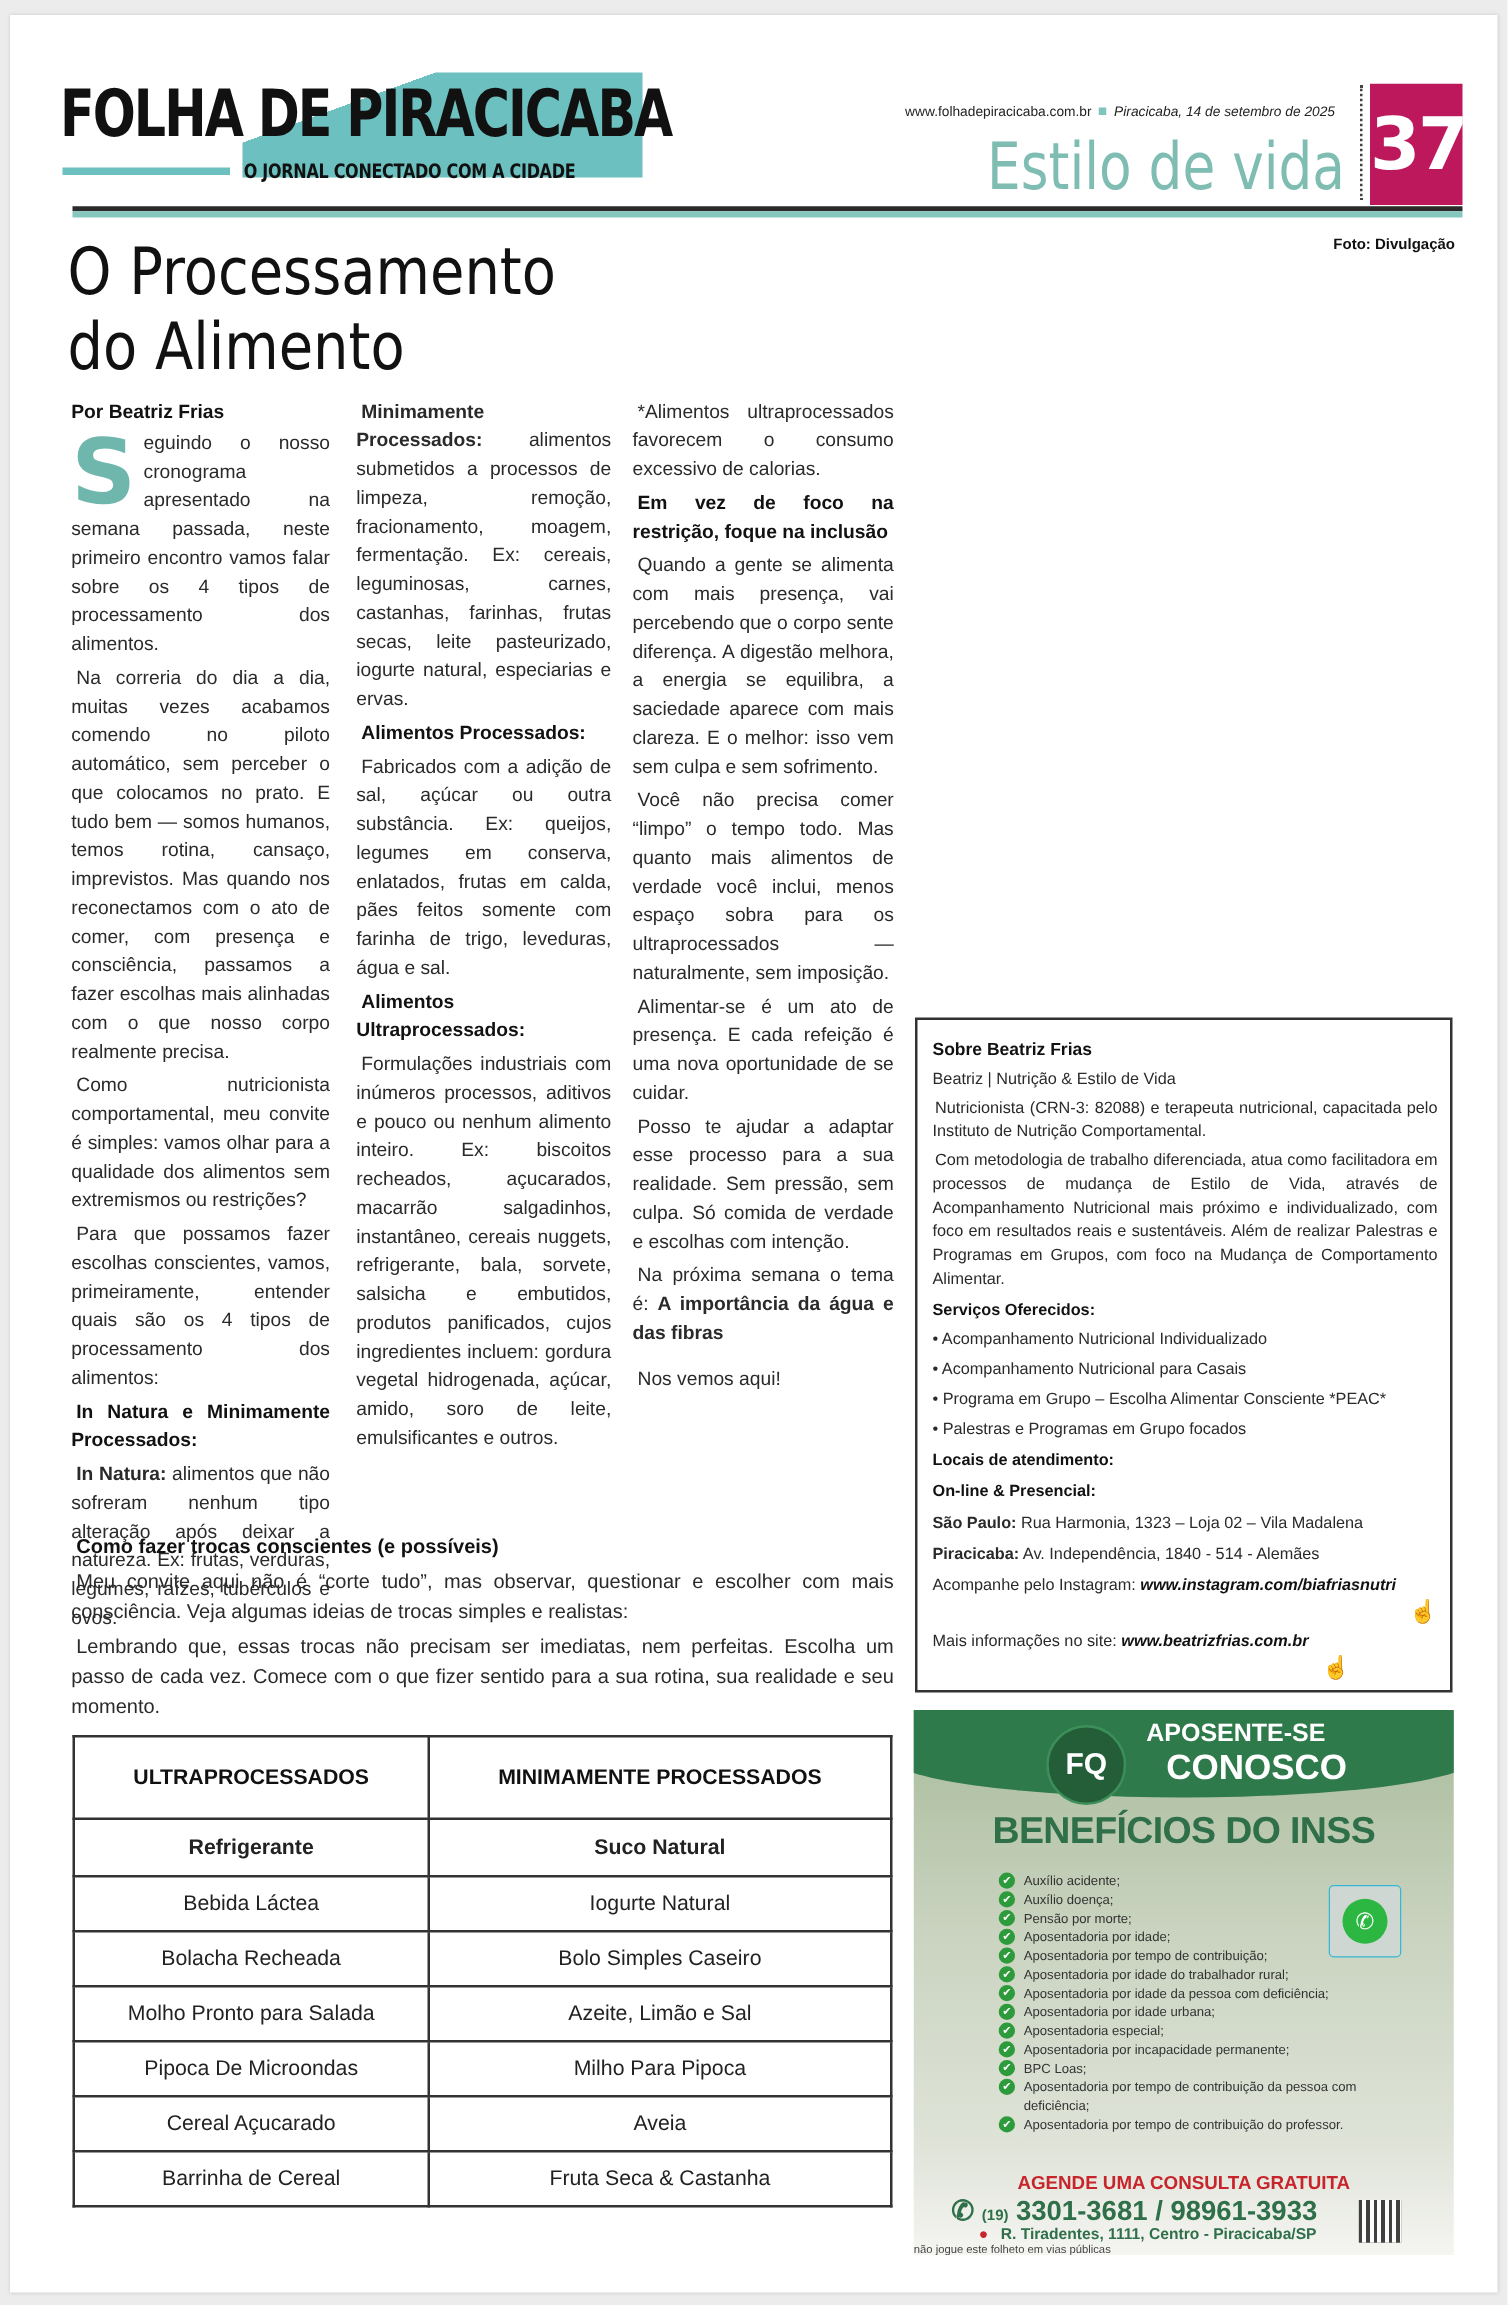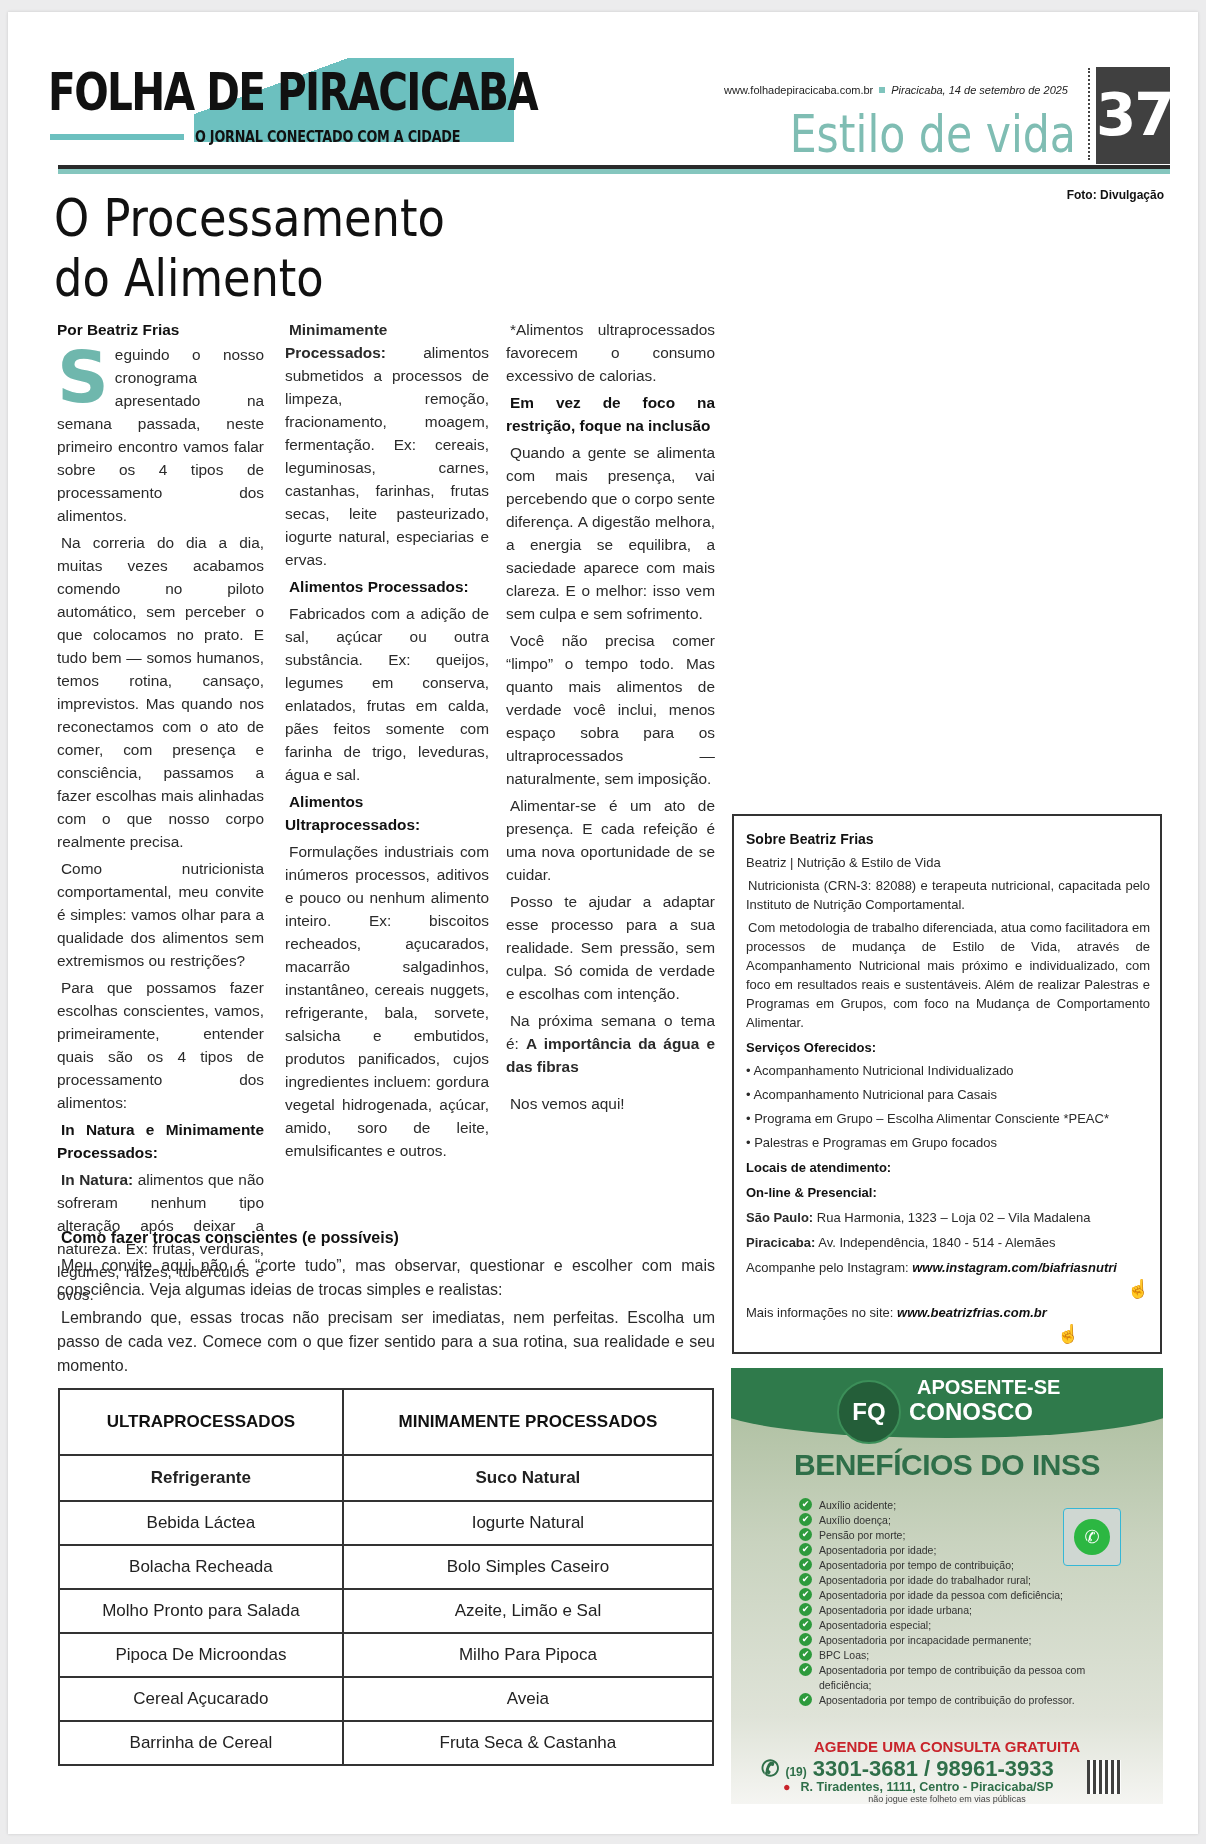--- a/index.html
+++ b/index.html
@@ -10,21 +10,21 @@
   
   .logo-band { left:186px; top:46px; width:320px; height:84px; background:linear-gradient(160deg,#fff 0 28%, #6cc0bf 28% 100%); }
   .logo-title { left:40px; top:50px; font-family:"DejaVu Sans", sans-serif; font-weight:bold; font-size:52px; letter-spacing:-2px; transform:scaleX(0.78); transform-origin:left; color:#111; white-space:nowrap; }
   .logo-under { left:42px; top:122px; width:134px; height:6px; background:#6cc0bf; }
   .logo-sub { left:187px; top:115px; font-family:"DejaVu Sans", sans-serif; font-size:16px; font-weight:bold; color:#111; white-space:nowrap; transform:scaleX(0.8); transform-origin:left; letter-spacing:-0.3px; }
   .url-line { left:620px; top:72px; width:440px; text-align:right; font-size:11px; color:#222; white-space:nowrap; }
   .url-line .sq { display:inline-block; width:6px; height:6px; background:#7fc4bd; margin:0 6px 1px; }
   .url-line i { font-style:italic; }
   .section-title { left:700px; top:92px; width:368px; text-align:right; font-family:"DejaVu Sans", sans-serif; font-size:52px; color:#7fbdb3; transform:scaleX(0.82); transform-origin:right; white-space:nowrap; line-height:60px; }
   .dots { left:1080px; top:56px; height:92px; border-left:2px dotted #444; }
-  .page-num { left:1088px; top:55px; width:74px; height:97px; background:#404040; color:#fff; font-family:"DejaVu Sans", sans-serif; font-weight:bold; font-size:58px; text-align:center; line-height:97px; letter-spacing:-2px; }
+  .page-num { left:1088px; top:55px; width:74px; height:97px; background:#be185d; color:#fff; font-family:"DejaVu Sans", sans-serif; font-weight:bold; font-size:58px; text-align:center; line-height:97px; letter-spacing:-2px; }
   .rule-dark { left:50px; top:153px; width:1112px; height:4px; background:#2a2a2a; }
   .rule-teal { left:50px; top:157px; width:1112px; height:5px; background:#85c6be; }
 
   .headline { left:46px; top:176px; font-family:"DejaVu Sans", sans-serif; font-size:52px; line-height:60px; color:#111; transform:scaleX(0.86); transform-origin:left; width:520px; }
   .foto-credit { left:1000px; top:176px; width:156px; text-align:right; font-size:12px; font-weight:bold; color:#111; }
 
   
   .col { top:306px; font-size:15.4px; line-height:23px; color:#2a2a2a; text-align:justify; hyphens:manual; }
   .col p { margin:0 0 4px; text-indent:4px; }
   .col p.h { font-weight:bold; color:#111; }
@@ -70,33 +70,33 @@
   .bio .link { font-weight:bold; font-style:italic; color:#111; }
   .bio .li { margin:0 0 5px; }
   .bio .sp { margin-top:6px; }
   .tap { display:block; text-align:right; color:#35b7d6; font-size:18px; line-height:16px; }
 
   
   .ad { left:723px; top:1356px; width:432px; height:436px; overflow:hidden; background:linear-gradient(#a8bb9a,#c9d3bf 40%,#dfe3d8 80%,#f5f5f2); }
   .ad-top { position:absolute; left:-20px; top:-40px; width:472px; height:110px; background:#2f7a4b; border-radius:0 0 50% 50% / 0 0 30% 30%; }
   .ad-badge { position:absolute; left:106px; top:12px; width:60px; height:60px; border-radius:50%; background:#245e39; border:2px solid #3c8f59; color:#fff; font-weight:bold; font-size:24px; line-height:60px; text-align:center; }
   .ad-t1 { position:absolute; left:186px; top:8px; color:#fff; font-weight:bold; font-size:20px; }
-  .ad-t2 { position:absolute; left:178px; top:30px; color:#fff; font-weight:bold; font-size:24px; }
+  .ad-t2 { position:absolute; left:202px; top:30px; color:#fff; font-weight:bold; font-size:28px; }
   .ad-head { position:absolute; left:0; width:432px; top:80px; text-align:center; color:#2f6f49; font-weight:bold; font-size:30px; letter-spacing:-0.5px; }
   .ad-list { position:absolute; left:68px; top:130px; width:330px; font-size:10.5px; line-height:15px; color:#333; list-style:none; margin:0; padding:0; }
   .ad-list li { position:relative; padding-left:20px; }
   .ad-list li:before { content:"\2714"; position:absolute; left:0; top:0; width:13px; height:13px; border-radius:50%; background:#2d9a3c; color:#fff; font-size:9px; line-height:13px; text-align:center; }
   .ad-wa { position:absolute; left:332px; top:140px; width:56px; height:56px; border:1px solid #35b7d6; background:#cfd7d2; border-radius:4px; }
   .ad-wa span { position:absolute; left:10px; top:10px; width:36px; height:36px; border-radius:50%; background:#2cb742; color:#fff; text-align:center; line-height:36px; font-size:18px; }
   .ad-cta { position:absolute; left:0; width:432px; top:370px; text-align:center; color:#c8242b; font-weight:bold; font-size:15px; }
   .ad-phone { position:absolute; left:30px; top:388px; color:#2f6f49; font-weight:bold; font-size:22px; white-space:nowrap; }
   .ad-phone small { font-size:12px; color:#2f6f49; margin:0 6px; }
   .ad-addr { position:absolute; left:52px; top:412px; color:#2f6f49; font-weight:bold; font-size:12.5px; white-space:nowrap; }
   .ad-addr b { color:#c8242b; margin-right:10px; }
-  .ad-note { position:absolute; left:0; width:432px; top:426px; text-align:center; font-size:9px; color:#444; }
+  .ad-note { position:absolute; left:0; width:432px; top:426px; font-size:9px; color:#444; }
   .ad-qr { position:absolute; left:356px; top:392px; width:34px; height:34px; background:repeating-linear-gradient(90deg,#222 0 3px,#fff 3px 6px), #222; opacity:.85; }
 </style>
 </head>
 <body>
 
 <div class="page">
 
   <div class="abs logo-band"></div>
   <div class="abs logo-title">FOLHA DE PIRACICABA</div>
   <div class="abs logo-under"></div>

